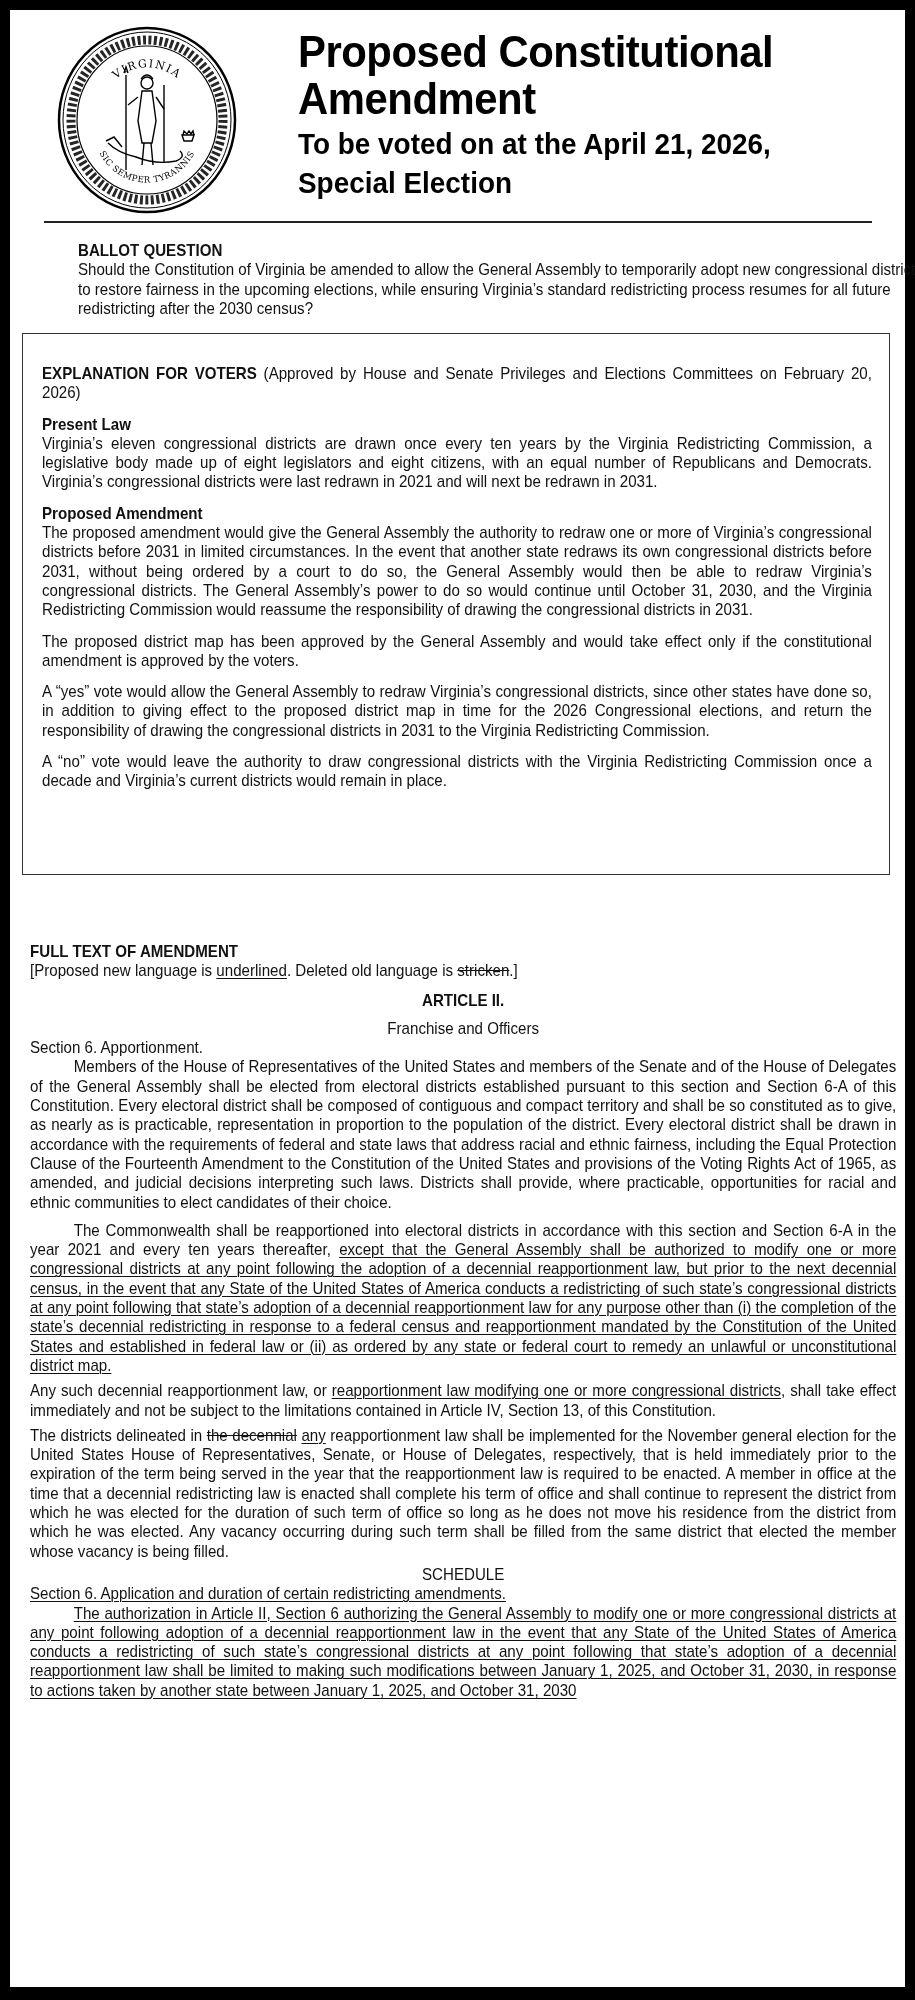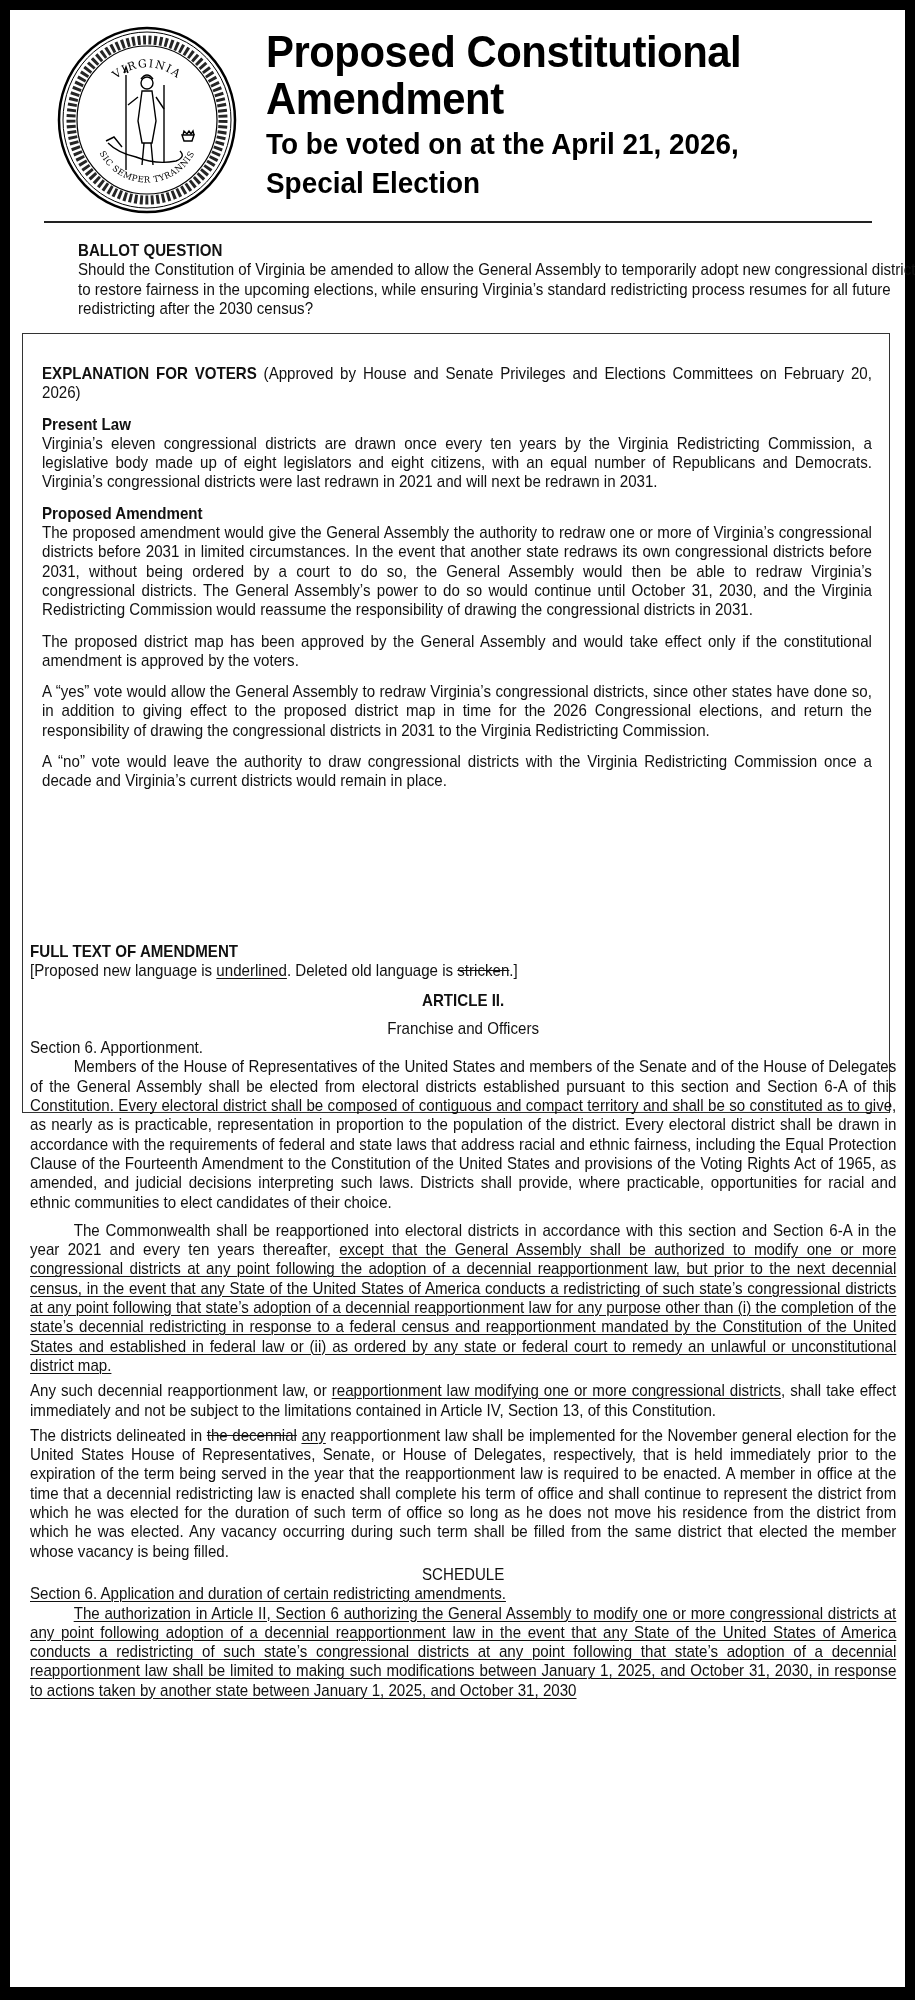--- a/index.html
+++ b/index.html
@@ -6,34 +6,34 @@
   body {
     width: 915px; height: 2000px; background: #000; overflow: hidden;
     font-family: "Liberation Sans", sans-serif; color: #111;
   }
   .page {
     position: absolute; left: 10px; top: 10px; width: 895px; height: 1977px;
     background: #fff;
   }
   .header { position: absolute; left: 0; top: 0; width: 895px; height: 214px; }
   .seal { position: absolute; left: 46px; top: 15px; width: 182px; height: 190px; }
-  .title-block { position: absolute; left: 256px; top: 18px; width: 610px; }
+  .title-block { position: absolute; left: 288px; top: 18px; width: 610px; }
   .title { font-weight: bold; font-size: 45px; line-height: 47px; letter-spacing: -0.5px; color: #000; margin: 0; transform: scaleX(0.93); transform-origin: left; white-space: nowrap; }
   .subtitle { font-weight: bold; font-size: 30px; line-height: 35px; margin: 4px 0 0 0; color: #000; transform: scaleX(0.93); transform-origin: left; white-space: nowrap; }
   .rule { position: absolute; left: 34px; top: 211px; width: 828px; height: 2px; background: #222; }
 
   .content { position: absolute; left: 20px; top: 222px; width: 860px; margin-left: 48px; }
   .cond { font-size: 16.6px; line-height: 19.3px; transform: scaleX(0.91); transform-origin: left top; width: 945px; }
   .h { font-weight: bold; }
   p { margin: 0; }
   .just { text-align: justify; }
 
   .ballot { margin-top: 9px; }
   .box {
-    position: absolute; left: 12px; top: 323px; width: 868px; height: 780px;
+    position: absolute; left: 12px; top: 323px; width: 868px; height: 542px;
     border: 1.5px solid #333; box-sizing: border-box;
   }
   .box-inner { position: absolute; left: 19px; top: 30px; width: 830px; }
   .box-inner .cond { width: 912px; }
   .gap { height: 12px; }
 
   .fulltext { position: absolute; left: 20px; top: 932px; width: 866px; }
   .fulltext .cond { width: 952px; }
   .center { text-align: center; }
   u { text-decoration: underline; text-decoration-thickness: 1.3px; text-underline-offset: 2px; }

